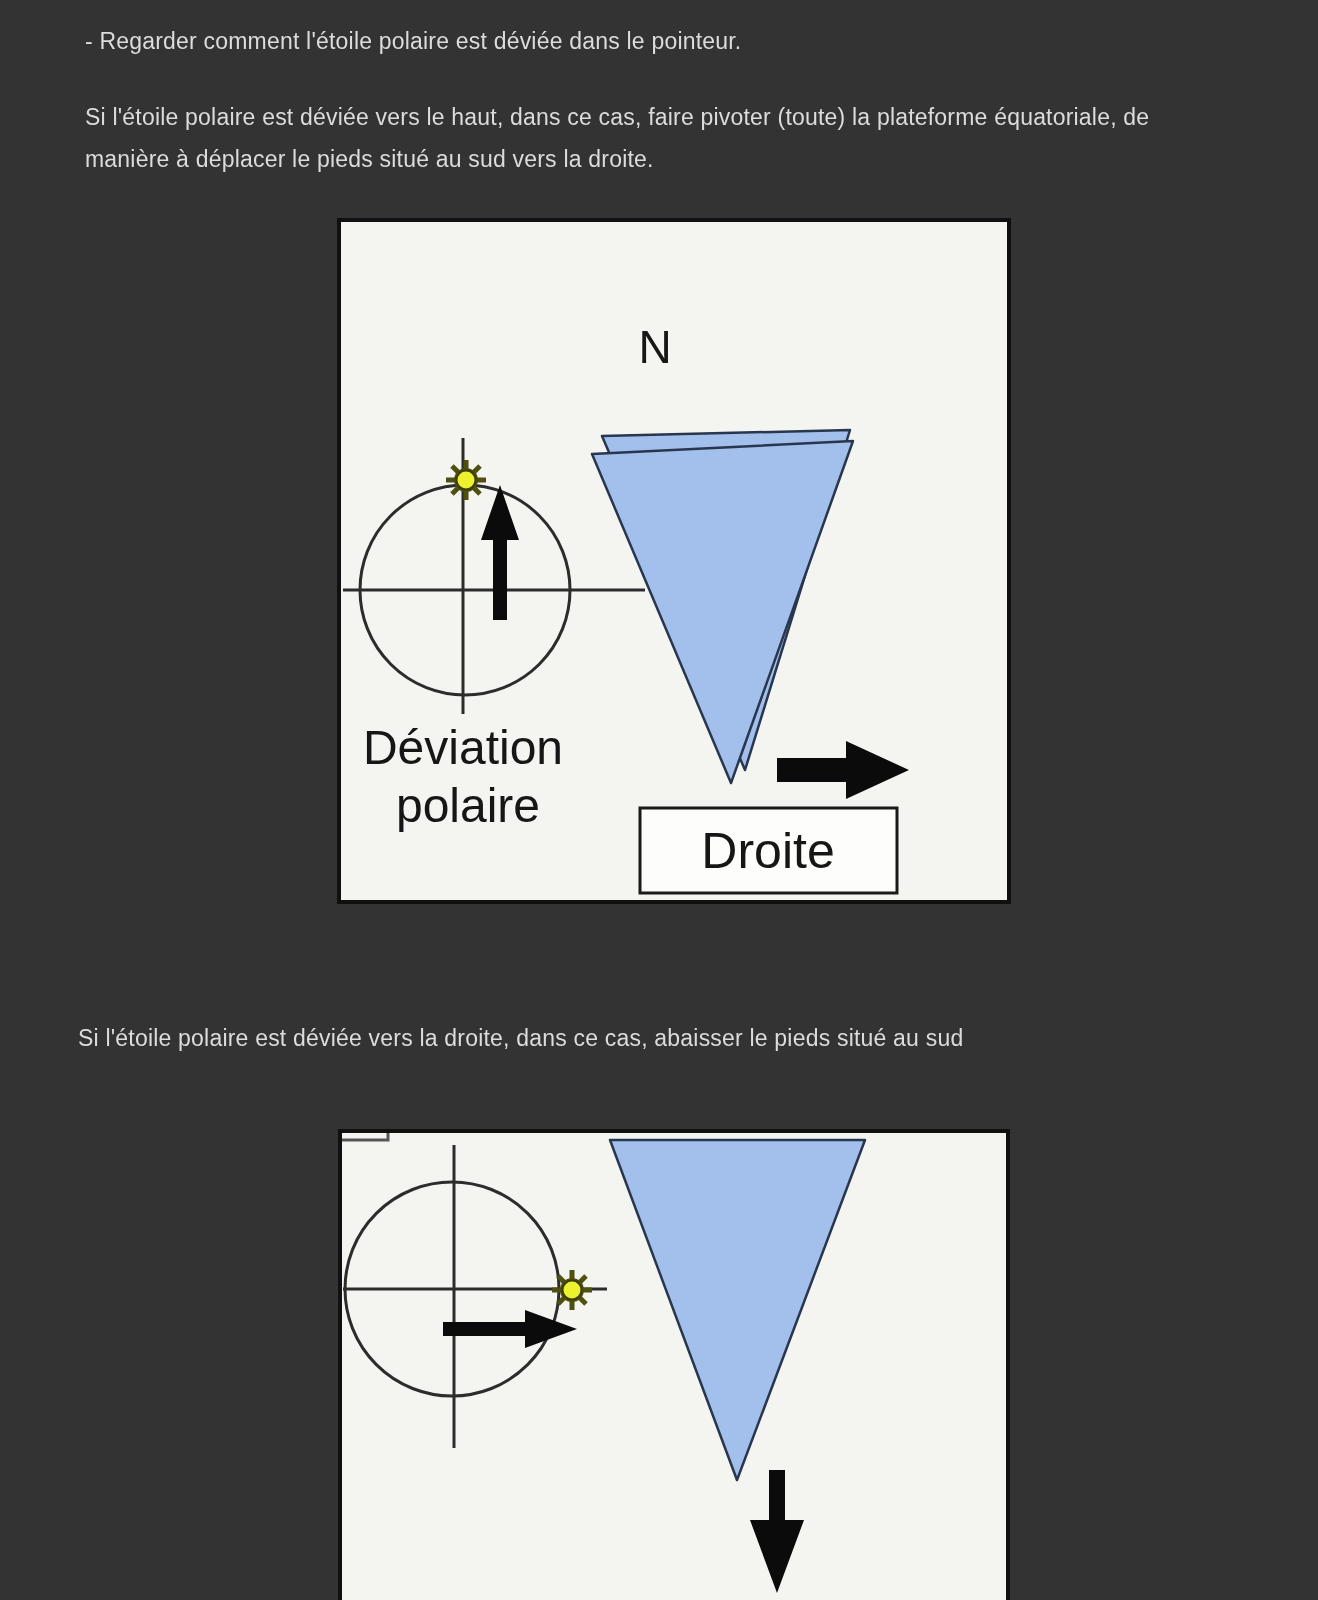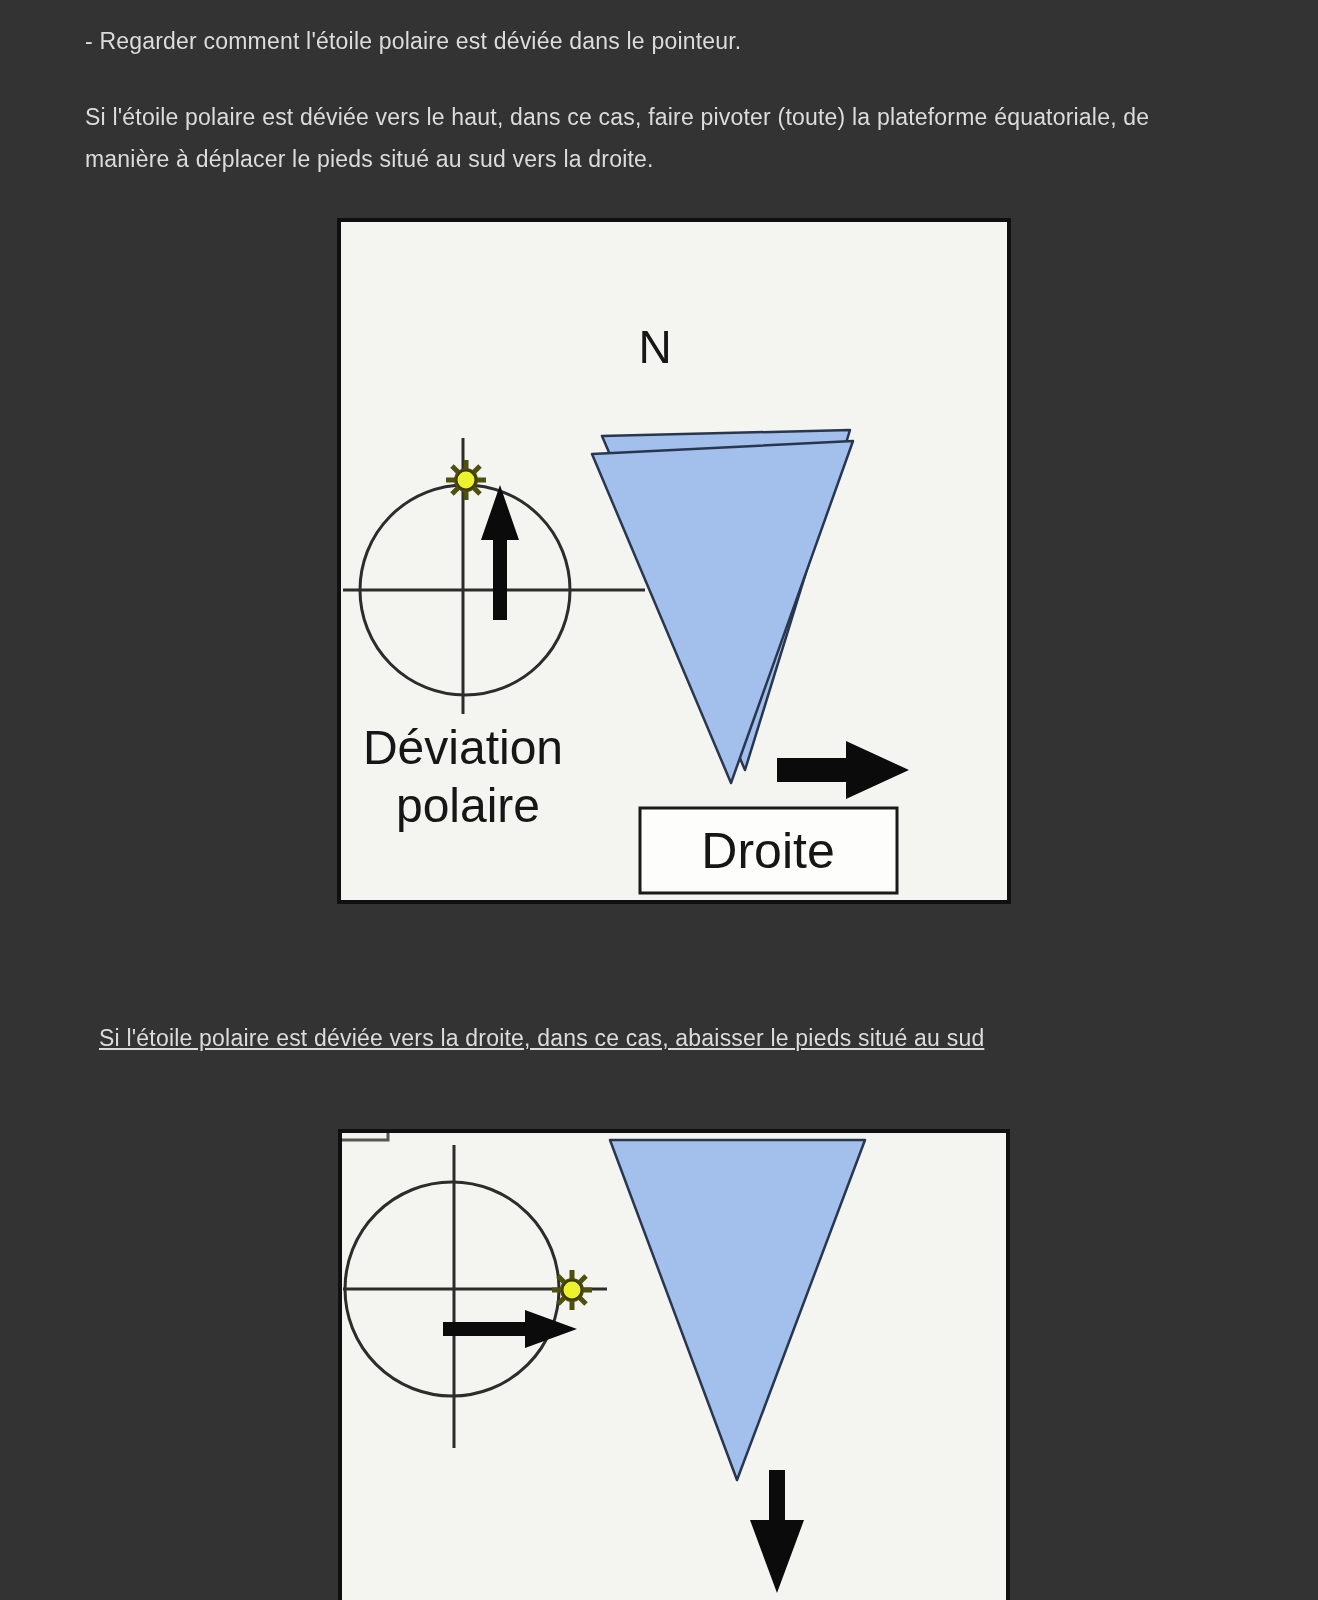--- a/index.html
+++ b/index.html
@@ -77,21 +77,21 @@
 
       <polygon fill="#0b0b0b" points="436,536 505,536 505,519 568,548 505,577 505,560 436,560"></polygon>
 
       <g>
         <rect x="299" y="586" width="257" height="85" fill="#fdfdfb" stroke="#1a1a1a" stroke-width="3"></rect>
         <text class="fig-label" x="427" y="646" font-size="50" text-anchor="middle">Droite</text>
       </g>
     </svg>
   </div>
 
-  <div class="body-text" style="left:99px; top:1017px; width:1200px;text-decoration:underline;">Si l'étoile polaire est déviée vers la droite, dans ce cas, abaisser le pieds situé au sud</div>
+  <div class="body-text" style="left:78px; top:1017px; width:1200px;">Si l'étoile polaire est déviée vers la droite, dans ce cas, abaisser le pieds situé au sud</div>
 
   <div class="figure" style="left:338px; top:1129px; width:672px; height:520px;">
     <svg width="664" height="512" viewBox="0 0 664 512">
 
       <polyline points="0,7 46,7 46,0" fill="none" stroke="#555555" stroke-width="3"></polyline>
 
       <g stroke="#2c2c2c" stroke-width="3" fill="none">
         <circle cx="110" cy="156" r="107"></circle>
         <line x1="112" y1="12" x2="112" y2="315"></line>
         <line x1="1" y1="156" x2="265" y2="156"></line>

